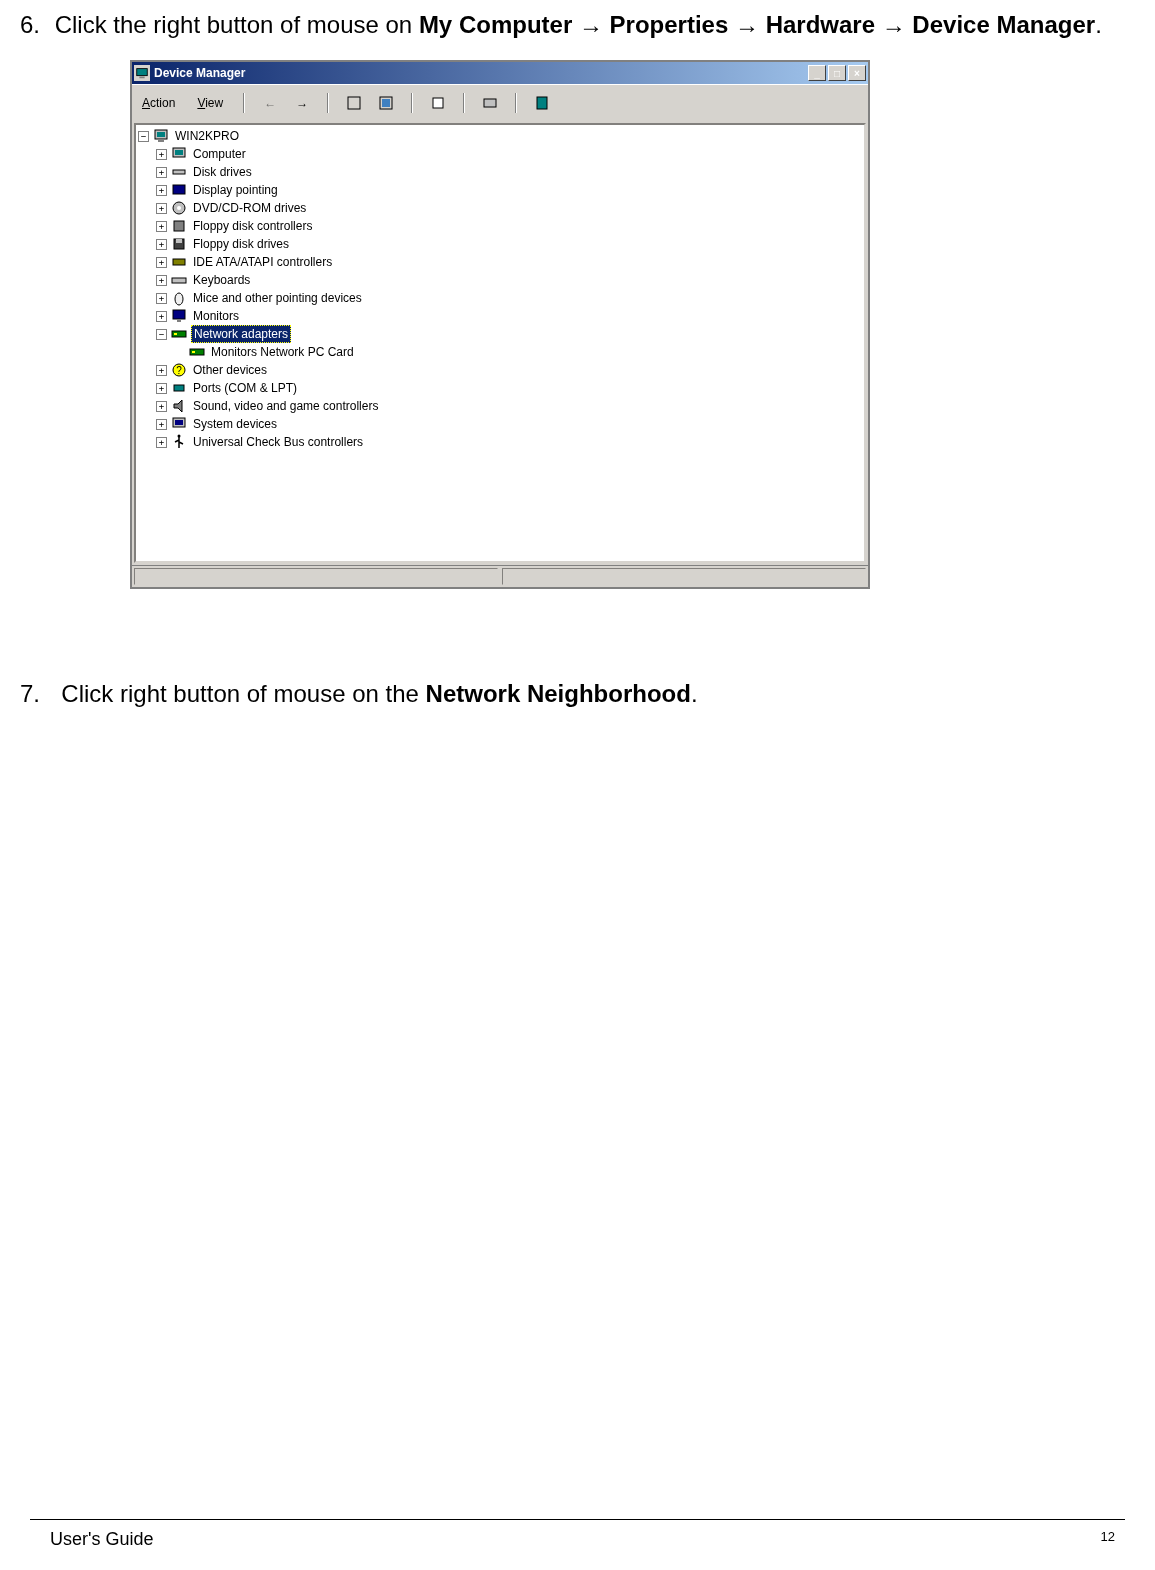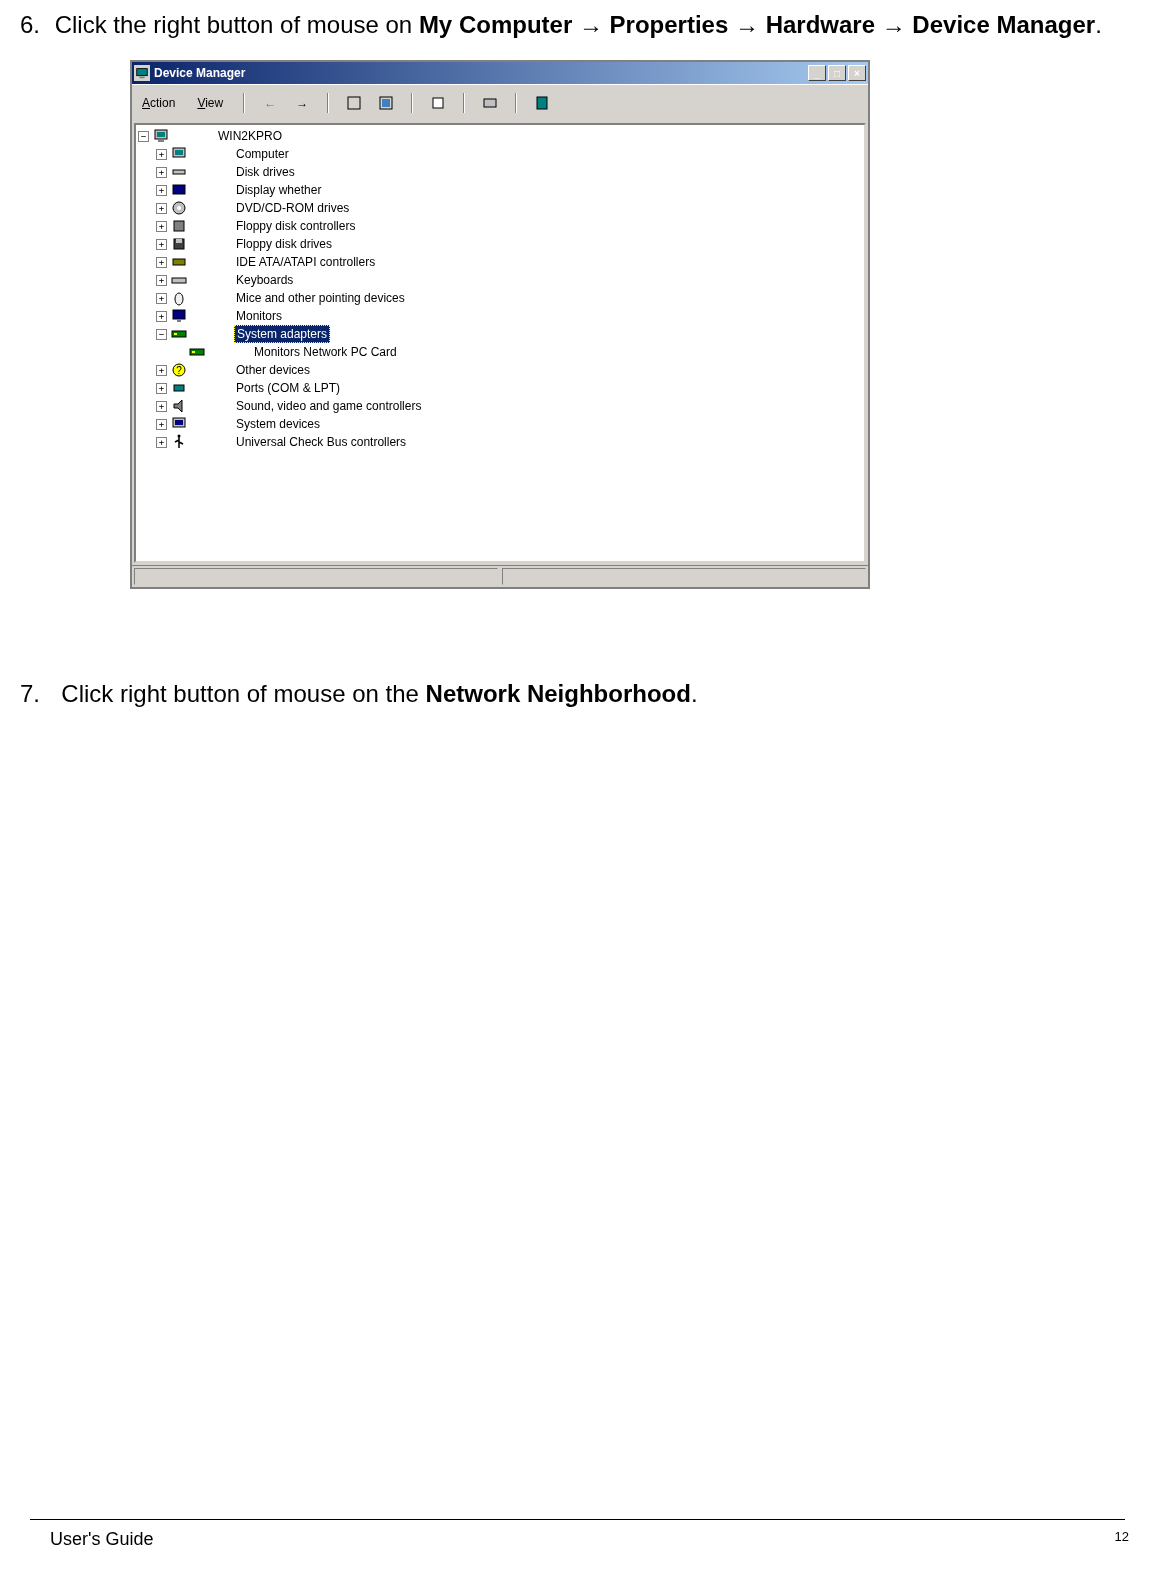--- a/index.html
+++ b/index.html
@@ -125,21 +125,21 @@
       display: inline-block;
       margin-right: 4px;
     }
     .node-icon {
       width: 16px; height: 16px;
       display: inline-flex;
       align-items: center;
       justify-content: center;
       margin-right: 4px;
     }
-    .node-label { padding: 1px 2px; margin-left: 43px; }
+    .node-label { padding: 1px 2px; }
     .selected {
       background: #0a246a;
       color: #fff;
       border: 1px dotted #ff0;
     }
     .statusbar {
       height: 22px;
       background: #d6d3ce;
       border-top: 1px solid #808080;
       display: flex;
@@ -153,21 +153,21 @@
       position: absolute;
       bottom: 50px;
       left: 30px;
       right: 30px;
       border-top: 1px solid #000;
     }
     .footer {
       position: absolute;
       bottom: 20px;
       left: 50px;
-      right: 26px;
+      right: 40px;
       display: flex;
       justify-content: space-between;
       font-size: 18px;
       margin-top: 11px;
     }
     .page-num { font-size: 13px; }
     .step7 { margin-top: 80px; }
   </style>
 </head>
 <body>
@@ -272,21 +272,21 @@
             </span>
             <span class="node-label">Disk drives</span>
           </div>
           <div class="tree-row indent-1">
             <span class="expander">+</span>
             <span class="node-icon">
               <svg viewBox="0 0 16 16">
                 <rect x="2" y="3" width="12" height="9" fill="#000080" stroke="#000"></rect>
               </svg>
             </span>
-            <span class="node-label">Display whether</span>
+            <span class="node-label">Display pointing</span>
           </div>
           <div class="tree-row indent-1">
             <span class="expander">+</span>
             <span class="node-icon">
               <svg viewBox="0 0 16 16">
                 <circle cx="8" cy="8" r="6" fill="#c0c0c0" stroke="#000"></circle>
                 <circle cx="8" cy="8" r="2" fill="#fff"></circle>
               </svg>
             </span>
             <span class="node-label">DVD/CD-ROM drives</span>
@@ -349,21 +349,21 @@
           </div>
         </div>
       <div class="tree-row indent-1">
         <span class="expander">−</span>
         <span class="node-icon">
             <svg viewBox="0 0 16 16">
               <rect x="1" y="5" width="14" height="6" fill="#008000" stroke="#000"></rect>
               <rect x="3" y="7" width="3" height="2" fill="#ffff00"></rect>
             </svg>
           </span>
-        <span class="node-label selected">System adapters</span>
+        <span class="node-label selected">Network adapters</span>
       </div>
       <div class="tree-row indent-2">
         <span class="no-expander"></span>
         <span class="node-icon">
             <svg viewBox="0 0 16 16">
               <rect x="1" y="5" width="14" height="6" fill="#008000" stroke="#000"></rect>
               <rect x="3" y="7" width="3" height="2" fill="#ffff00"></rect>
             </svg>
           </span>
         <span class="node-label">Monitors Network PC Card</span>

